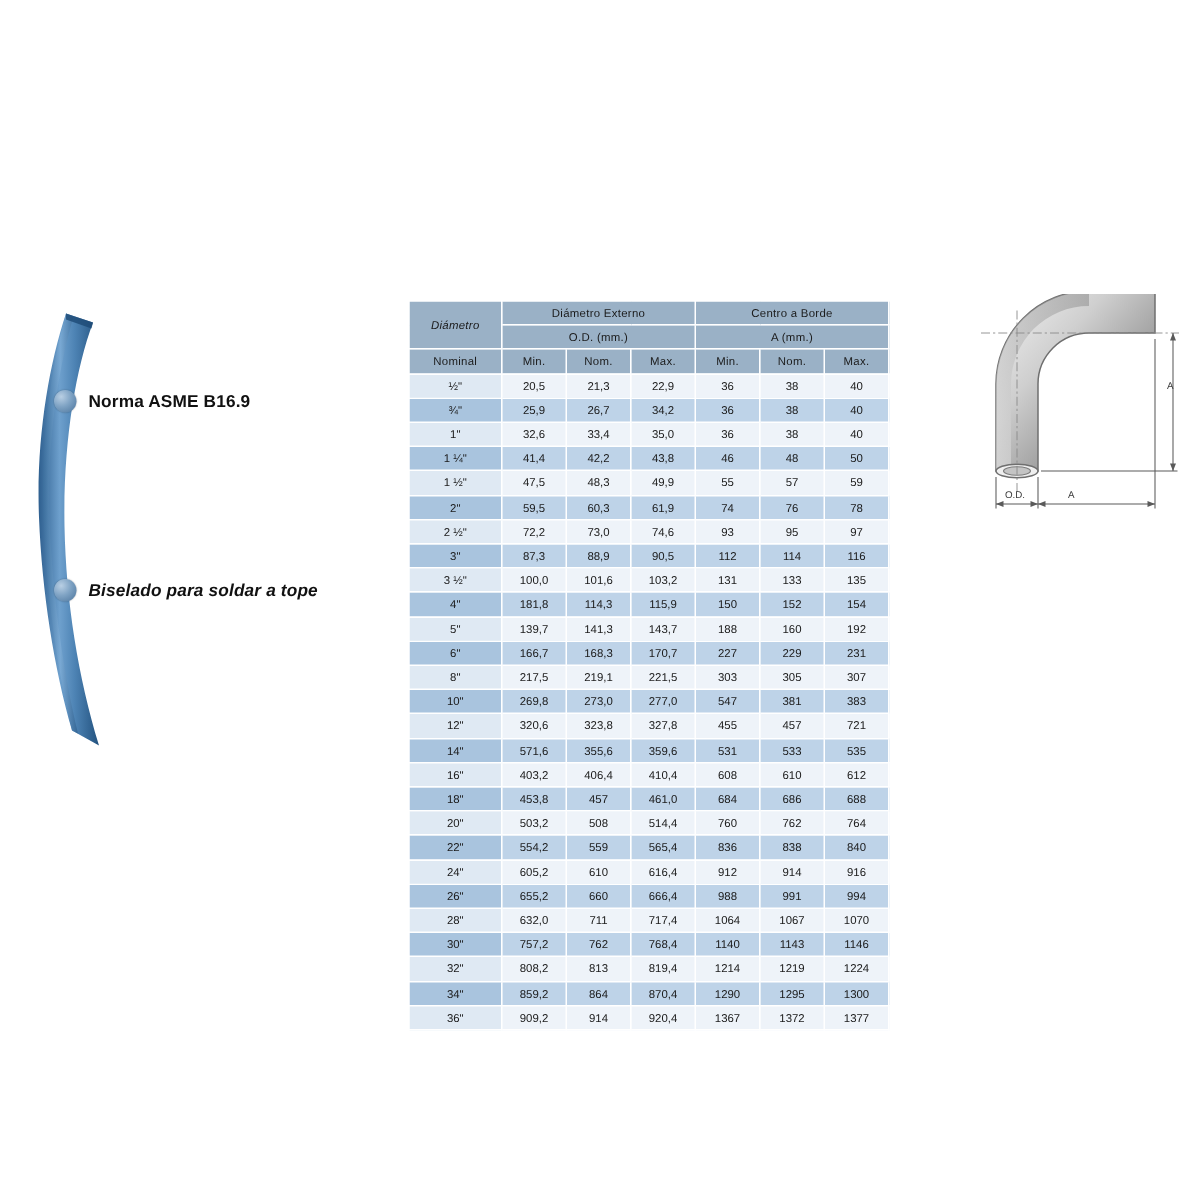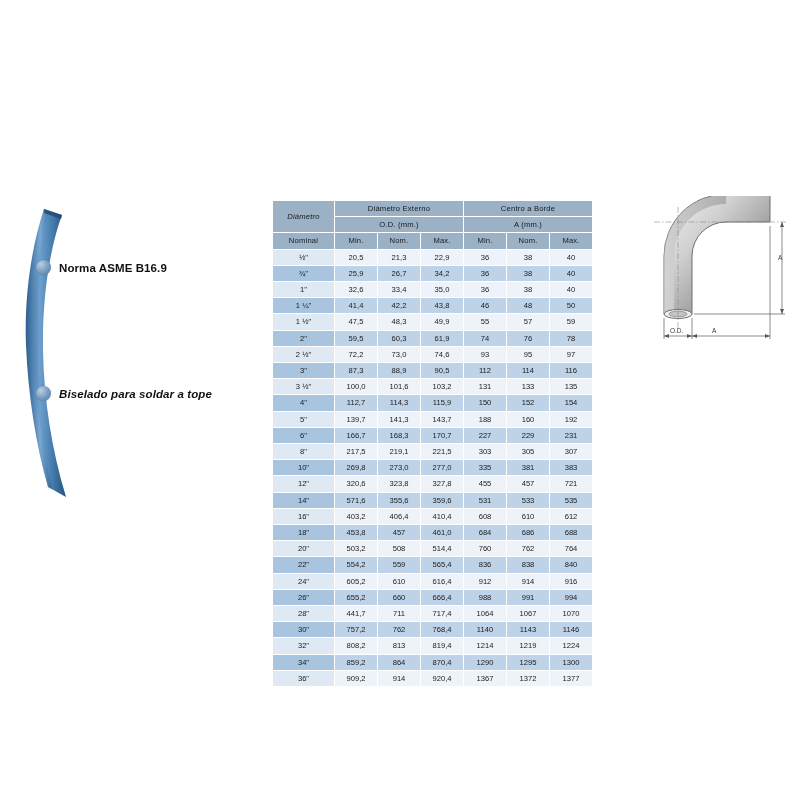--- a/index.html
+++ b/index.html
@@ -256,21 +256,21 @@
           <td class="c-nom">3 ½"</td>
           <td>100,0</td>
           <td>101,6</td>
           <td>103,2</td>
           <td>131</td>
           <td>133</td>
           <td>135</td>
         </tr>
         <tr class="band-dark">
           <td class="c-nom">4"</td>
-          <td>112,7</td>
+          <td>181,8</td>
           <td>114,3</td>
           <td>115,9</td>
           <td>150</td>
           <td>152</td>
           <td>154</td>
         </tr>
         <tr class="band-light">
           <td class="c-nom">5"</td>
           <td>139,7</td>
           <td>141,3</td>
@@ -295,21 +295,21 @@
           <td>221,5</td>
           <td>303</td>
           <td>305</td>
           <td>307</td>
         </tr>
         <tr class="band-dark">
           <td class="c-nom">10"</td>
           <td>269,8</td>
           <td>273,0</td>
           <td>277,0</td>
-          <td>335</td>
+          <td>547</td>
           <td>381</td>
           <td>383</td>
         </tr>
         <tr class="band-light">
           <td class="c-nom">12"</td>
           <td>320,6</td>
           <td>323,8</td>
           <td>327,8</td>
           <td>455</td>
           <td>457</td>
@@ -373,21 +373,21 @@
           <td class="c-nom">26"</td>
           <td>655,2</td>
           <td>660</td>
           <td>666,4</td>
           <td>988</td>
           <td>991</td>
           <td>994</td>
         </tr>
         <tr class="band-light">
           <td class="c-nom">28"</td>
-          <td>441,7</td>
+          <td>632,0</td>
           <td>711</td>
           <td>717,4</td>
           <td>1064</td>
           <td>1067</td>
           <td>1070</td>
         </tr>
         <tr class="band-dark">
           <td class="c-nom">30"</td>
           <td>757,2</td>
           <td>762</td>

